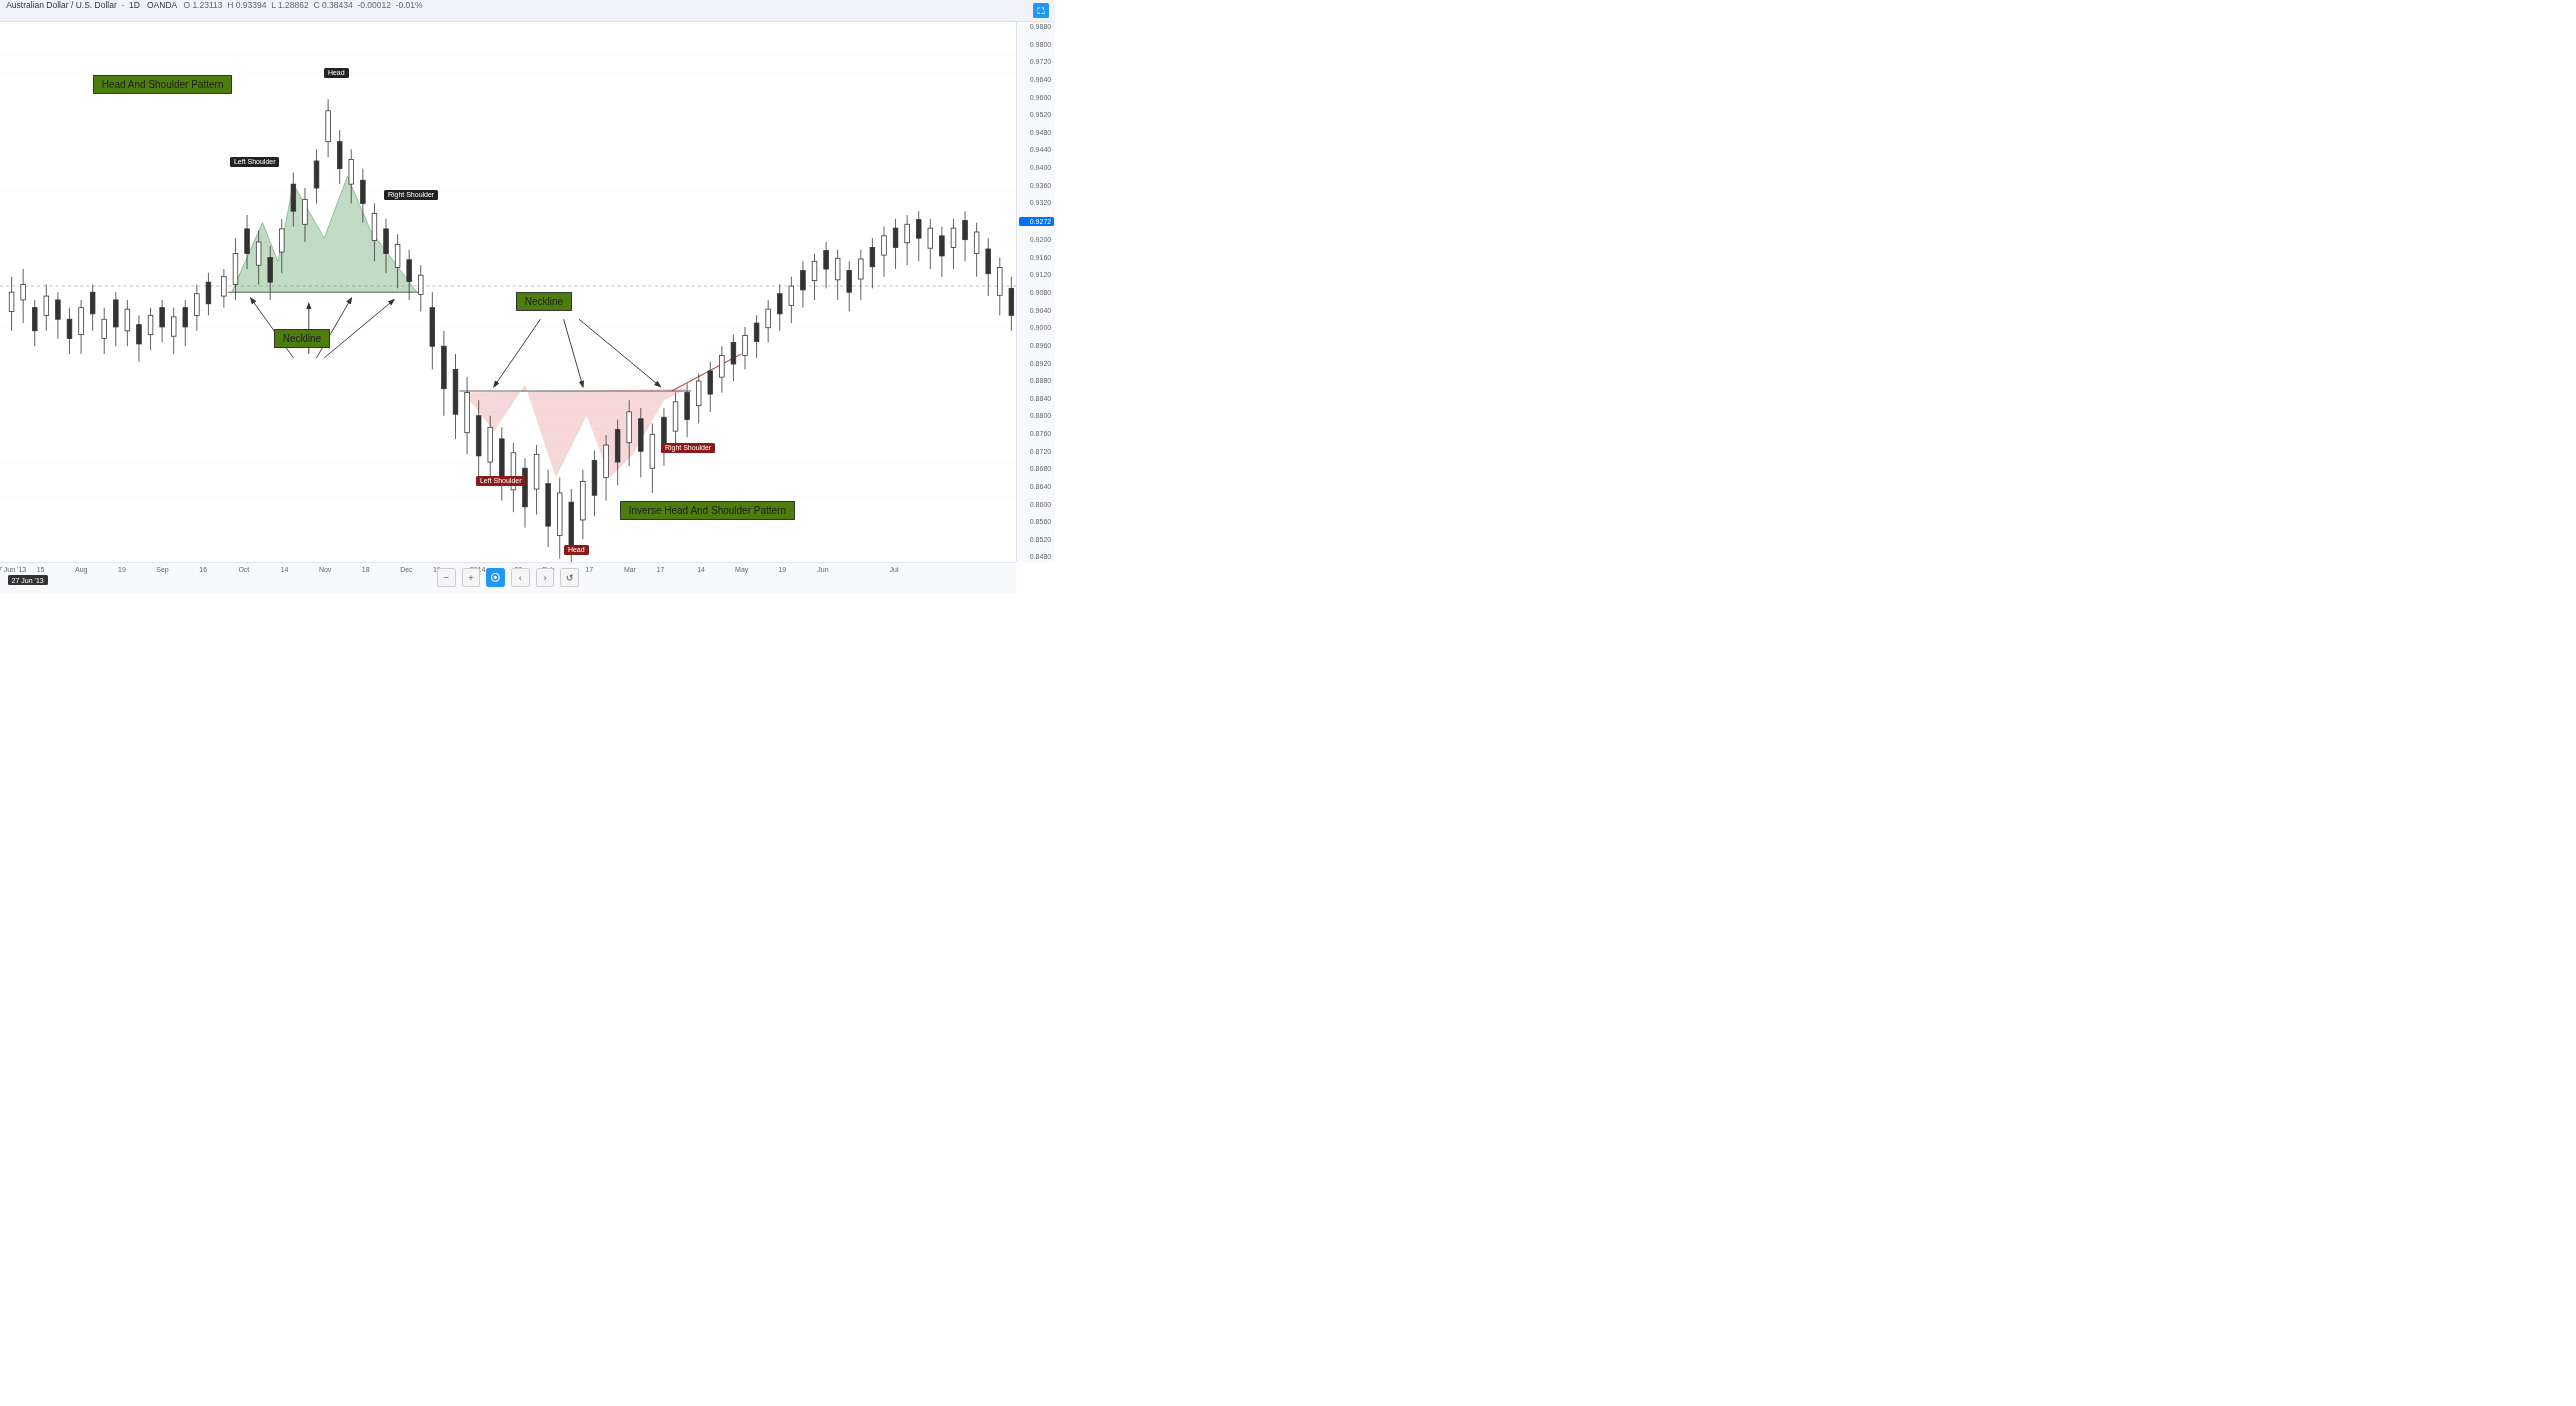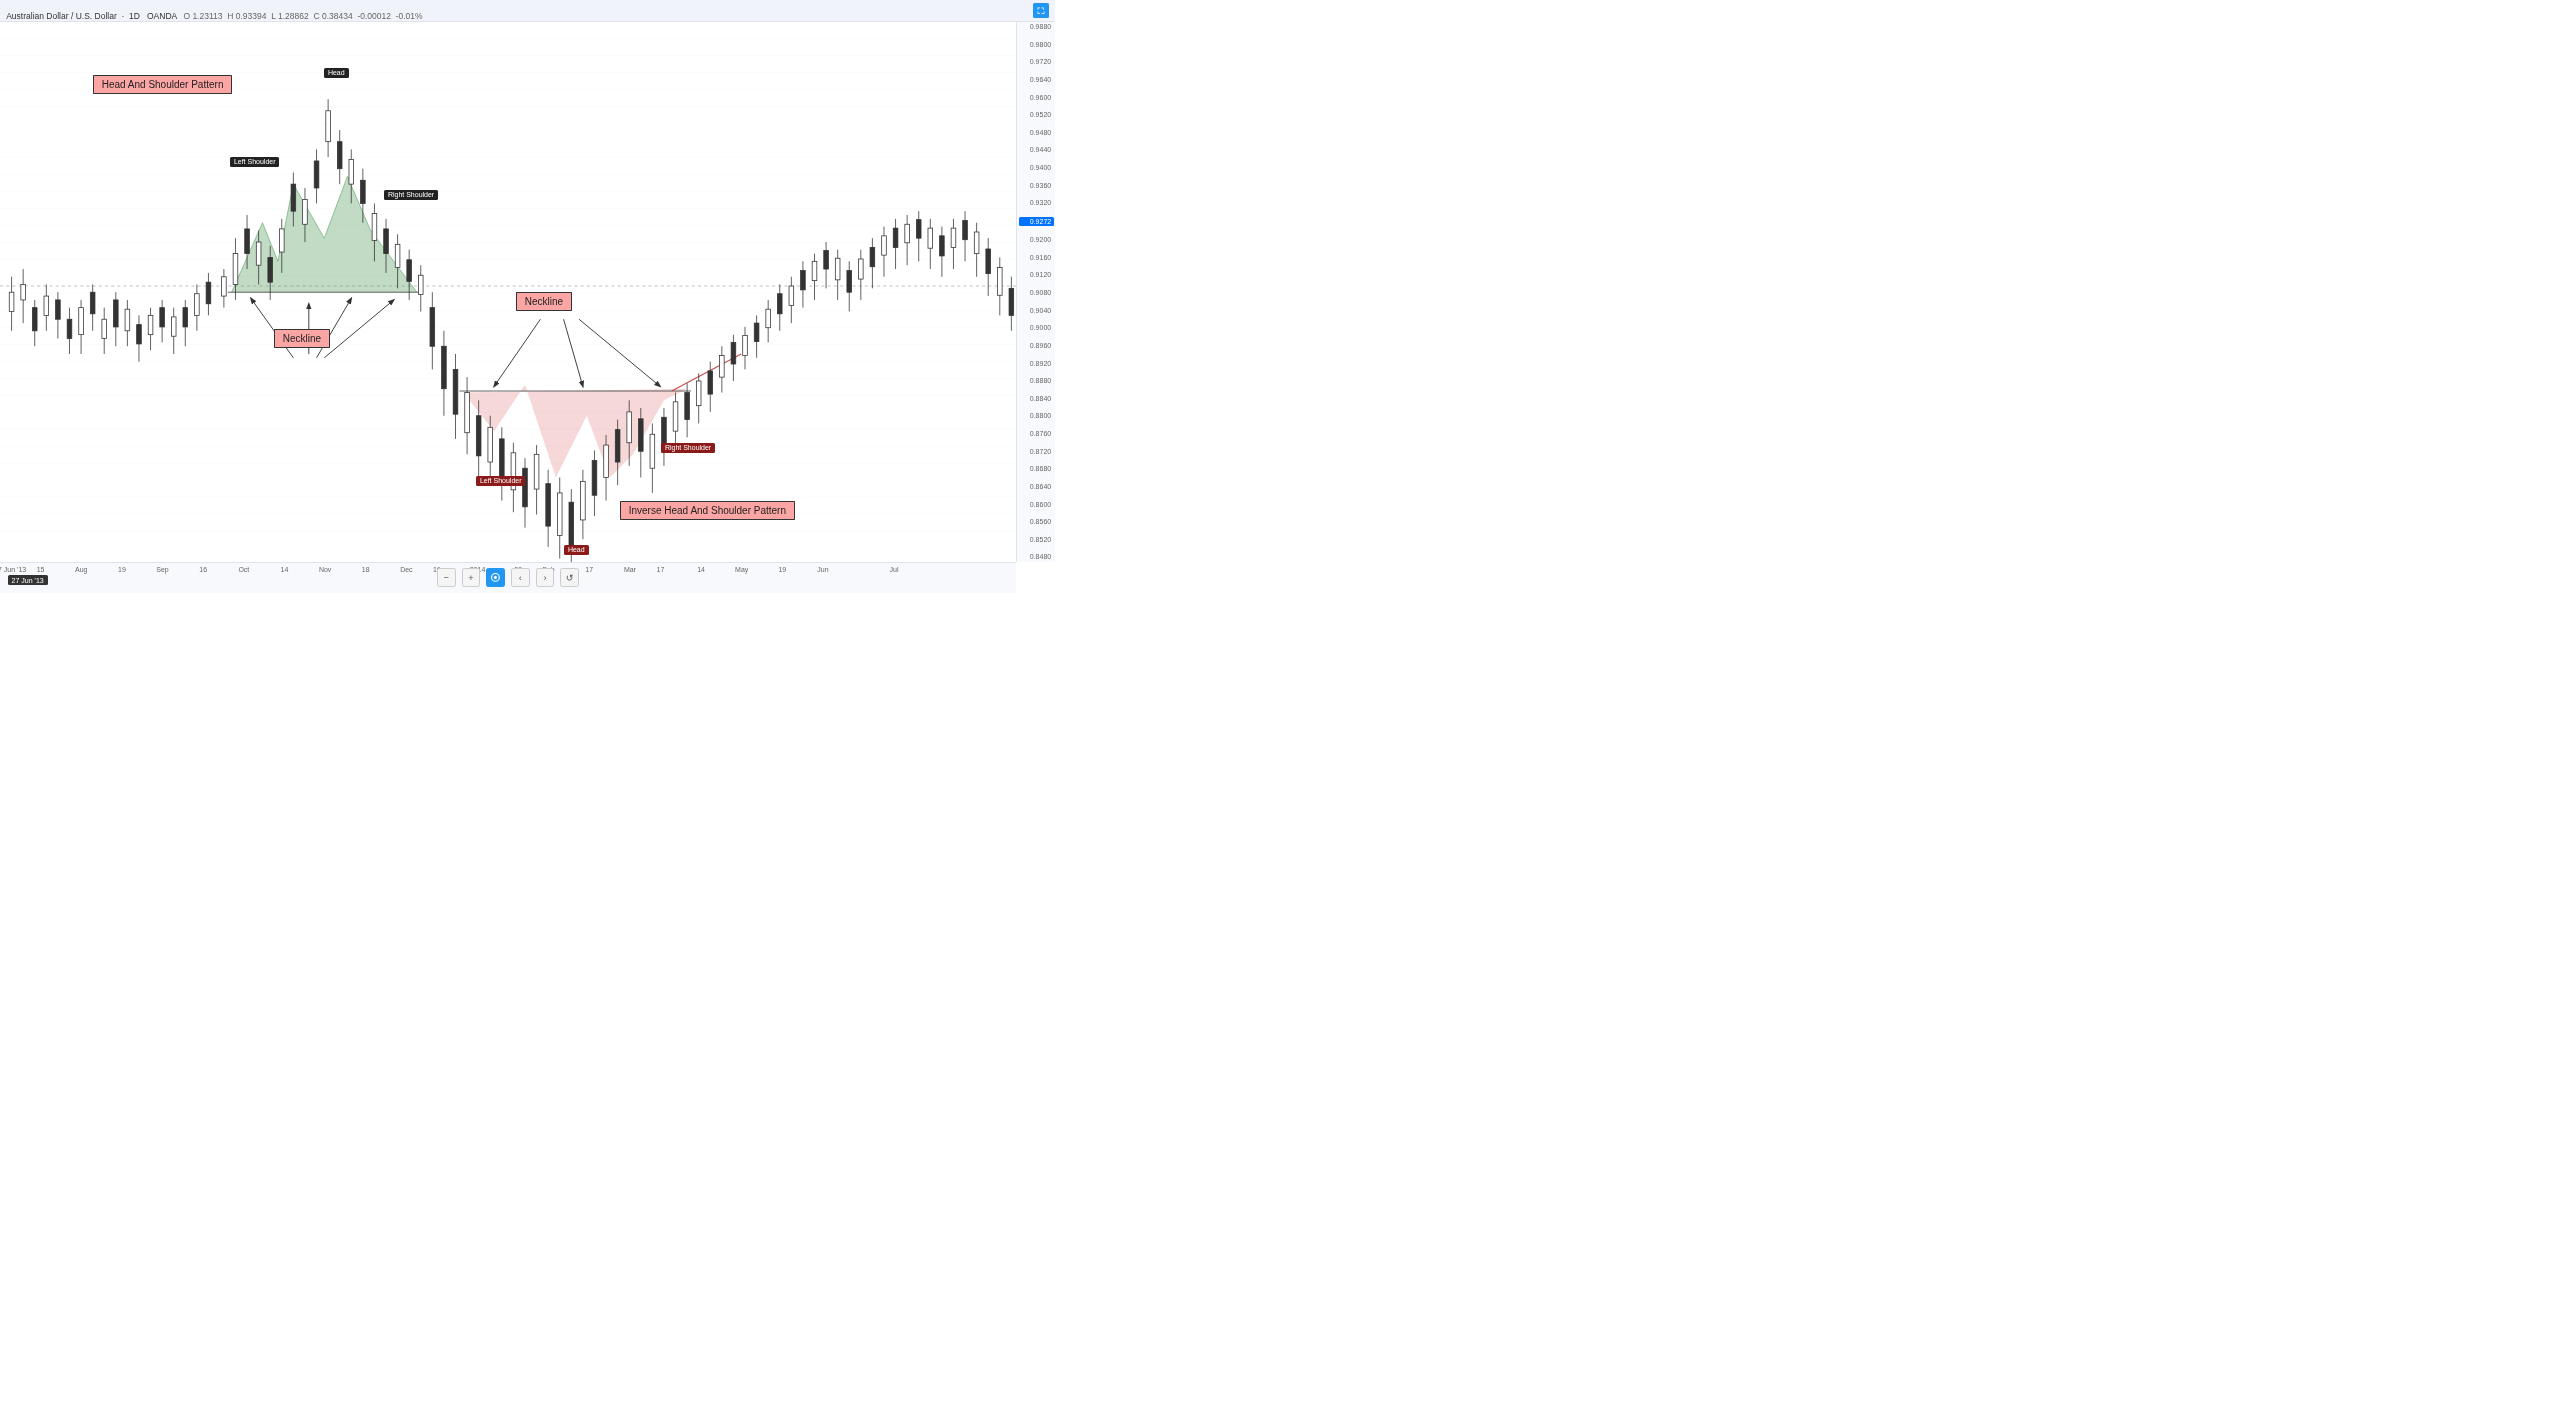--- a/index.html
+++ b/index.html
@@ -21,21 +21,21 @@
 
     #top-bar {
       position: absolute;
       top: 0;
       left: 0;
       right: 0;
       height: 21.6px;
       background: #f0f3fa;
       border-bottom: 0.8px solid #e0e3eb;
       display: flex;
-      align-items: flex-end;
+      align-items: flex-start;
       padding: 0 6.2px;
       z-index: 10;
     }
 
     #chart-title {
       font-size: 8.5px;
       color: #333;
       font-weight: 500;
     }
 
@@ -155,21 +155,21 @@
       background: #333;
       color: white;
       font-size: 7px;
       padding: 1.5px 3.9px;
       border-radius: 1.5px;
     }
 
     
     .annotation-box {
       position: absolute;
-      background: #fca5a5;
+      background: #4d7c0f;
       border: 1.2px solid #333;
       padding: 3.1px 7.7px;
       font-size: 10px;
       font-weight: 500;
       color: #222;
       white-space: nowrap;
       border-radius: 0.8px;
     }
 
     .label-badge {

